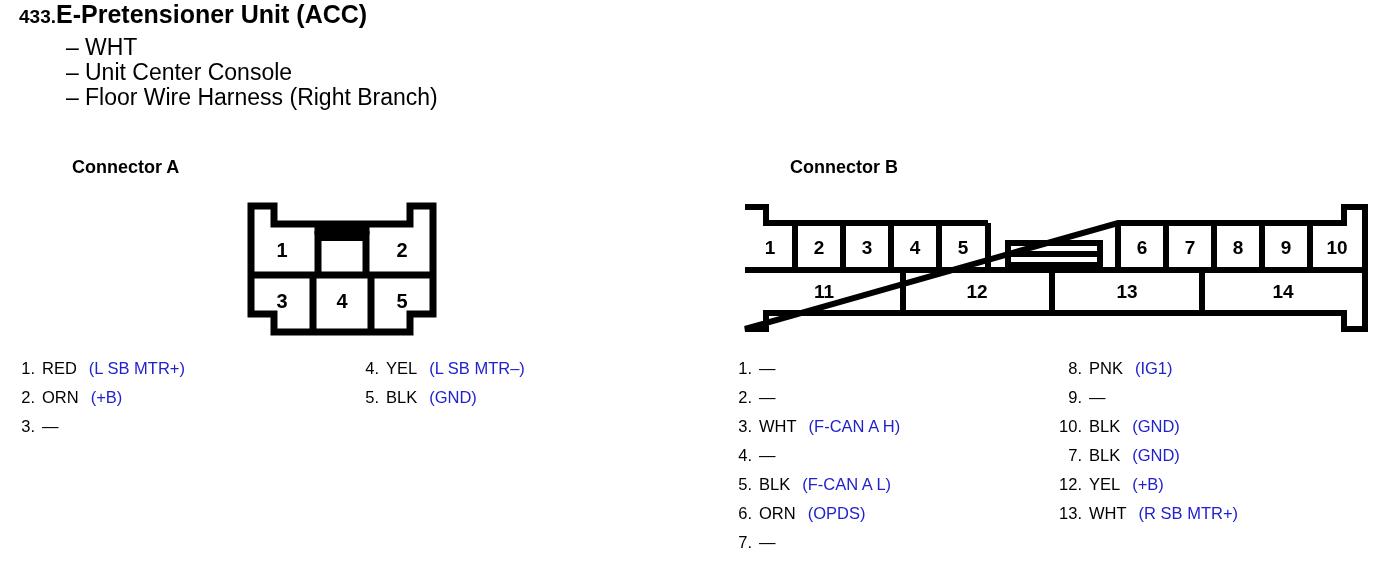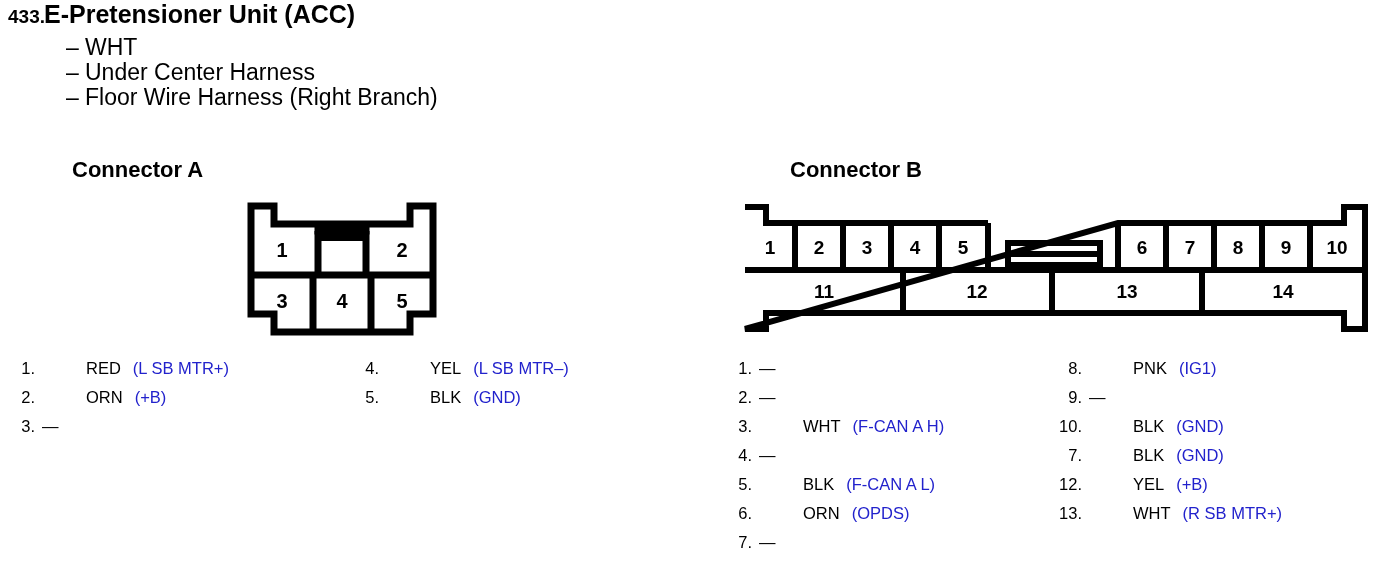--- a/index.html
+++ b/index.html
@@ -15,39 +15,39 @@
     color: #000000;
     overflow: hidden;
   }
 
   
   #header-block { position: absolute; left: 0; top: 0; width: 700px; }
   .title-row { display: flex; align-items: baseline; }
   .title-num {
     font-weight: bold;
     font-size: 19px;
-    width: 44px;
+    width: 56px;
     padding-left: 8px;
     box-sizing: border-box;
     text-align: right;
   }
   .title-text { font-weight: bold; font-size: 25px; }
   .sub-list { margin-top: 6px; padding-left: 66px; }
   .sub-line {
     font-size: 23px;
     line-height: 25px;
     white-space: nowrap;
   }
   .dash-lead { display: inline-block; width: 19px; }
 
   
   .conn-heading {
     position: absolute;
     font-weight: bold;
-    font-size: 22px;
+    font-size: 18px;
     white-space: nowrap;
   }
   #conn-a-heading { left: 72px; top: 157px; }
   #conn-b-heading { left: 790px; top: 157px; }
 
   
   .conn-svg { position: absolute; }
   .cell-num {
     font-family: "Liberation Sans", sans-serif;
     font-weight: bold;
@@ -64,21 +64,21 @@
     font-size: 16.5px;
     line-height: 29px;
     white-space: nowrap;
   }
   .pin-idx {
     text-align: right;
     margin-right: 7px;
   }
   .pin-idx.w-narrow { width: 17px; }
   .pin-idx.w-wide   { width: 26px; }
-  .pin-color { color: #000000; margin-left: 44px; }
+  .pin-color { color: #000000; }
   .pin-sig {
     color: #2222cc;
     margin-left: 12px;
   }
   .pin-none { color: #000000; }
 
   #list-a-left  { left: 18px;   top: 354px; }
   #list-a-right { left: 362px;  top: 354px; }
   #list-b-left  { left: 735px;  top: 354px; }
   #list-b-right { left: 1056px; top: 354px; }
@@ -89,21 +89,21 @@
 <div id="header-block">
   <div class="title-row">
     <div class="title-num">433.</div>
     <div class="title-text">E-Pretensioner Unit (ACC)</div>
   </div>
   <div class="sub-list">
     <div class="sub-line">
       <span class="dash-lead">–</span><span>WHT</span>
     </div>
     <div class="sub-line">
-      <span class="dash-lead">–</span><span>Under Center Harness</span>
+      <span class="dash-lead">–</span><span>Unit Center Console</span>
     </div>
     <div class="sub-line">
       <span class="dash-lead">–</span><span>Floor Wire Harness (Right Branch)</span>
     </div>
   </div>
 </div>
 
 <div class="conn-heading" id="conn-a-heading">Connector A</div>
 <div class="conn-heading" id="conn-b-heading">Connector B</div>
 

